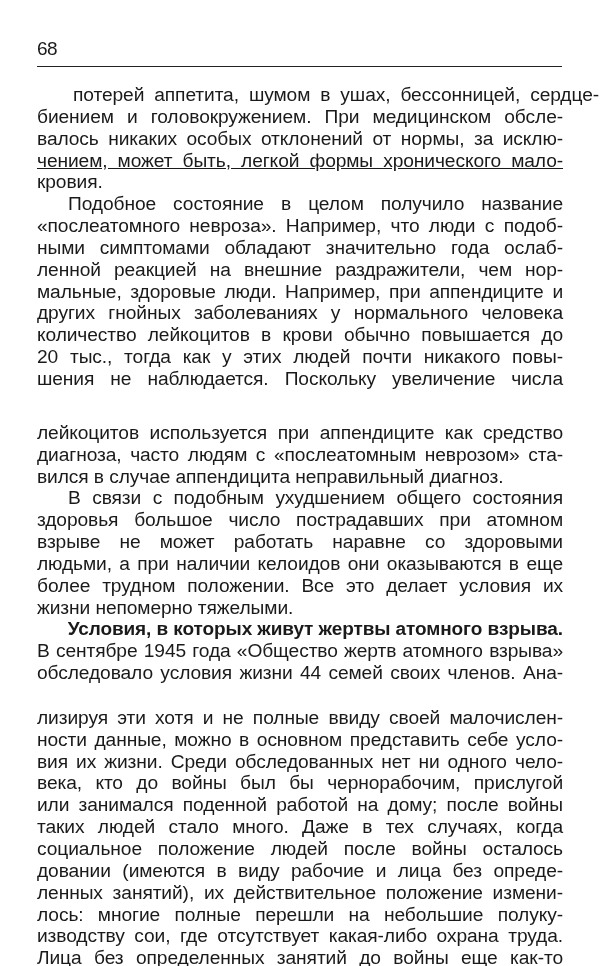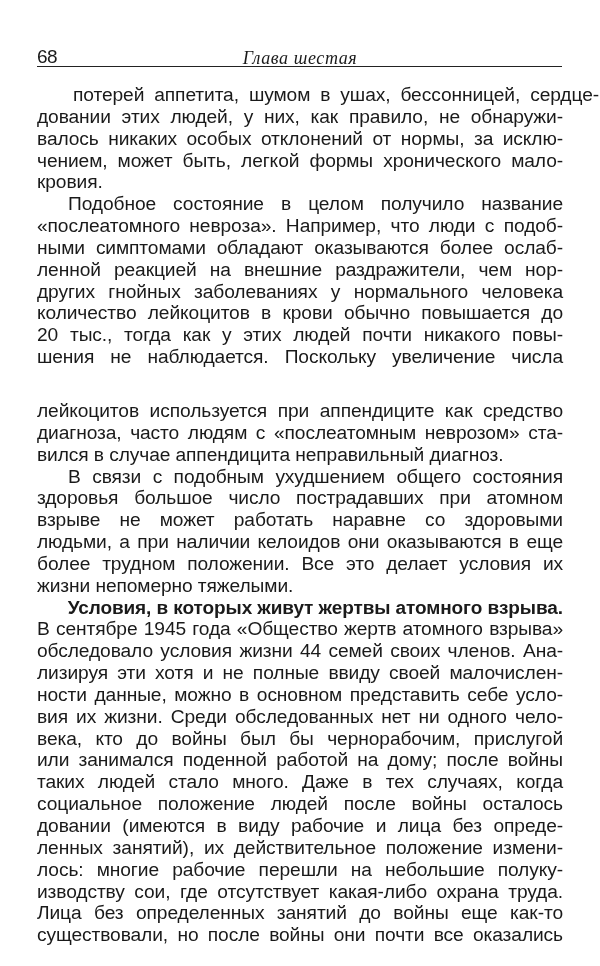--- a/index.html
+++ b/index.html
@@ -17,21 +17,21 @@
     }
     .page {
       position: absolute;
       left: 37px;
       top: 0;
       width: 526px;
     }
     .running-head {
       position: absolute;
       left: 0;
-      top: 46px;
+      top: 38px;
       width: 526px;
       height: 24px;
     }
     .page-number {
       position: absolute;
       left: 0;
       top: 0;
       font-family: "Liberation Sans", "DejaVu Sans", sans-serif;
       font-size: 19px;
       letter-spacing: -0.5px;
@@ -85,39 +85,39 @@
     .para {
       display: block;
     }
   </style>
 </head>
 <body>
 
 <div class="page">
   <div class="running-head">
     <span class="page-number">68</span>
-    <span class="chapter-title">Глава шестая</span>
   </div>
   <div class="rule"></div>
 
   <div class="body-text">
 
     <div class="para">
       <span class="line" style="display: block; width: 526px; text-align-last: justify; box-sizing: border-box; margin-left: 36px;">потерей аппетита, шумом в ушах, бессонницей, сердце-</span>
-      <span class="line" style="display: block; width: 526px; text-align-last: justify; box-sizing: border-box;">довании этих людей, у них, как правило, не обнаружи-</span>
+      <span class="line" style="display: block; width: 526px; text-align-last: justify; box-sizing: border-box;">биением и головокружением. При медицинском обсле-</span>
       <span class="line" style="display: block; width: 526px; text-align-last: justify; box-sizing: border-box;">валось никаких особых отклонений от нормы, за исклю-</span>
-      <span class="line" style="display: block; width: 526px; text-align-last: justify; box-sizing: border-box;">чением, может быть, легкой формы хронического мало-</span>
+      <span class="line" style="display: block; width: 526px; text-align-last: justify; box-sizing: border-box; text-decoration: underline;">чением, может быть, легкой формы хронического мало-</span>
       <span class="line last" style="display: block; width: 526px; text-align-last: auto; box-sizing: border-box;">кровия.</span>
     </div>
 
     <div class="para">
       <span class="line indent" style="display: block; width: 526px; text-align-last: justify; box-sizing: border-box;">Подобное состояние в целом получило название</span>
       <span class="line" style="display: block; width: 526px; text-align-last: justify; box-sizing: border-box;">«послеатомного невроза». Например, что люди с подоб-</span>
-      <span class="line" style="display: block; width: 526px; text-align-last: justify; box-sizing: border-box;">ными симптомами обладают оказываются более ослаб-</span>
+      <span class="line" style="display: block; width: 526px; text-align-last: justify; box-sizing: border-box;">ными симптомами обладают значительно года ослаб-</span>
       <span class="line" style="display: block; width: 526px; text-align-last: justify; box-sizing: border-box;">ленной реакцией на внешние раздражители, чем нор-</span>
+      <span class="line" style="display: block; width: 526px; text-align-last: justify; box-sizing: border-box;">мальные, здоровые люди. Например, при аппендиците и</span>
       <span class="line" style="display: block; width: 526px; text-align-last: justify; box-sizing: border-box;">других гнойных заболеваниях у нормального человека</span>
       <span class="line" style="display: block; width: 526px; text-align-last: justify; box-sizing: border-box;">количество лейкоцитов в крови обычно повышается до</span>
       <span class="line" style="display: block; width: 526px; text-align-last: justify; box-sizing: border-box;">20 тыс., тогда как у этих людей почти никакого повы-</span>
       <span class="line" style="display: block; width: 526px; text-align-last: justify; box-sizing: border-box;">шения не наблюдается. Поскольку увеличение числа</span>
       <span class="line" style="display: block; width: 526px; text-align-last: justify; box-sizing: border-box; margin-top: 32px;">лейкоцитов используется при аппендиците как средство</span>
       <span class="line" style="display: block; width: 526px; text-align-last: justify; box-sizing: border-box;">диагноза, часто людям с «послеатомным неврозом» ста-</span>
       <span class="line last" style="display: block; width: 526px; text-align-last: auto; box-sizing: border-box;">вился в случае аппендицита неправильный диагноз.</span>
     </div>
 
     <div class="para">
@@ -126,28 +126,28 @@
       <span class="line" style="display: block; width: 526px; text-align-last: justify; box-sizing: border-box;">взрыве не может работать наравне со здоровыми</span>
       <span class="line" style="display: block; width: 526px; text-align-last: justify; box-sizing: border-box;">людьми, а при наличии келоидов они оказываются в еще</span>
       <span class="line" style="display: block; width: 526px; text-align-last: justify; box-sizing: border-box;">более трудном положении. Все это делает условия их</span>
       <span class="line last" style="display: block; width: 526px; text-align-last: auto; box-sizing: border-box;">жизни непомерно тяжелыми.</span>
     </div>
 
     <div class="para">
       <span class="line indent bold" style="display: block; width: 531px; text-align-last: justify; transform: scaleX(0.9906); box-sizing: border-box;">Условия, в которых живут жертвы атомного взрыва.</span>
       <span class="line" style="display: block; width: 526px; text-align-last: justify; box-sizing: border-box;">В сентябре 1945 года «Общество жертв атомного взрыва»</span>
       <span class="line" style="display: block; width: 526px; text-align-last: justify; box-sizing: border-box;">обследовало условия жизни 44 семей своих членов. Ана-</span>
-      <span class="line" style="display: block; width: 526px; text-align-last: justify; box-sizing: border-box;">лизируя эти хотя и не полные ввиду своей малочислен-</span>
+      <span class="line" style="display: block; width: 526px; text-align-last: justify; box-sizing: border-box; margin-top: 23px;">лизируя эти хотя и не полные ввиду своей малочислен-</span>
       <span class="line" style="display: block; width: 526px; text-align-last: justify; box-sizing: border-box;">ности данные, можно в основном представить себе усло-</span>
       <span class="line" style="display: block; width: 526px; text-align-last: justify; box-sizing: border-box;">вия их жизни. Среди обследованных нет ни одного чело-</span>
       <span class="line" style="display: block; width: 526px; text-align-last: justify; box-sizing: border-box;">века, кто до войны был бы чернорабочим, прислугой</span>
       <span class="line" style="display: block; width: 526px; text-align-last: justify; box-sizing: border-box;">или занимался поденной работой на дому; после войны</span>
       <span class="line" style="display: block; width: 526px; text-align-last: justify; box-sizing: border-box;">таких людей стало много. Даже в тех случаях, когда</span>
       <span class="line" style="display: block; width: 526px; text-align-last: justify; box-sizing: border-box;">социальное положение людей после войны осталось</span>
       <span class="line" style="display: block; width: 526px; text-align-last: justify; box-sizing: border-box;">довании (имеются в виду рабочие и лица без опреде-</span>
       <span class="line" style="display: block; width: 526px; text-align-last: justify; box-sizing: border-box;">ленных занятий), их действительное положение измени-</span>
-      <span class="line" style="display: block; width: 526px; text-align-last: justify; box-sizing: border-box;">лось: многие рабочие перешли на небольшие полуку-</span>
+      <span class="line" style="display: block; width: 526px; text-align-last: justify; box-sizing: border-box;">лось: многие полные перешли на небольшие полуку-</span>
       <span class="line" style="display: block; width: 526px; text-align-last: justify; box-sizing: border-box;">изводству сои, где отсутствует какая-либо охрана труда.</span>
       <span class="line" style="display: block; width: 526px; text-align-last: justify; box-sizing: border-box;">Лица без определенных занятий до войны еще как-то</span>
       <span class="line" style="display: block; width: 526px; text-align-last: justify; box-sizing: border-box;">существовали, но после войны они почти все оказались</span>
     </div>
   </div>
 </div>
 
 </body></html>

